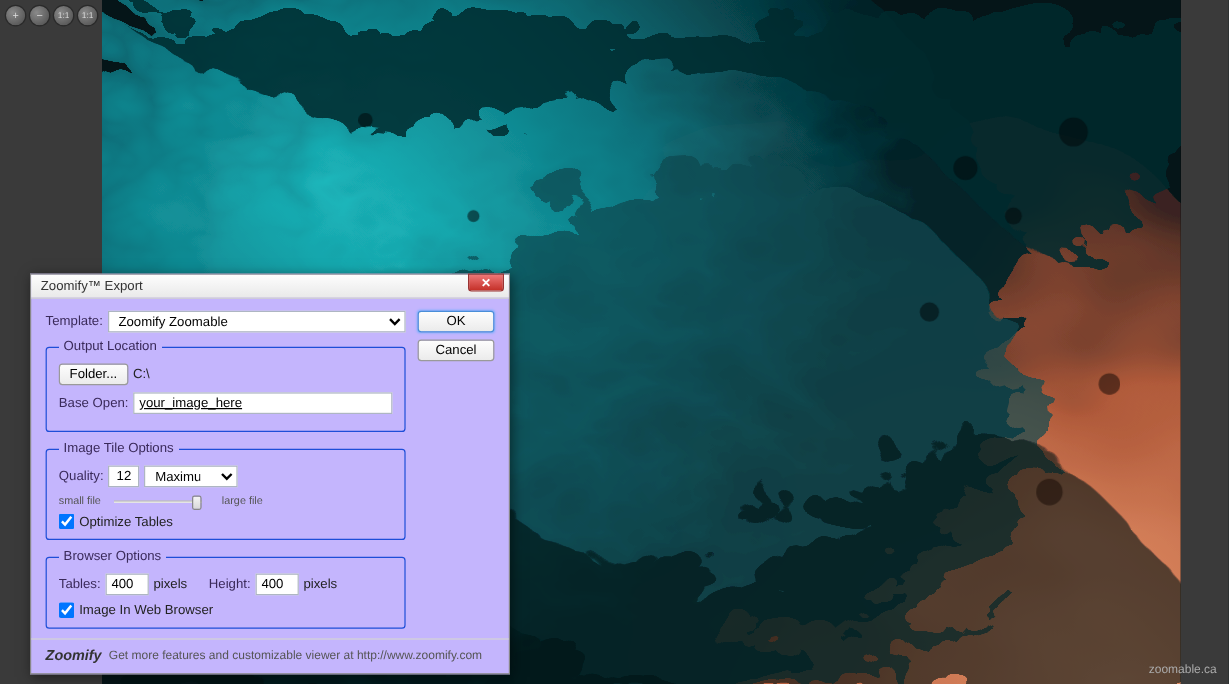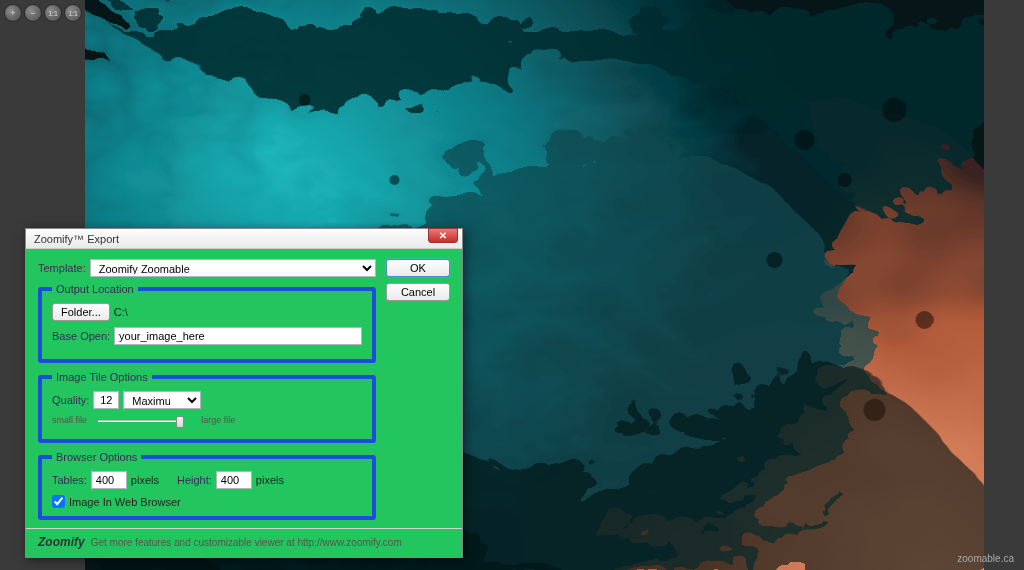--- a/index.html
+++ b/index.html
@@ -6,33 +6,33 @@
 body { background: #3a3a3a; width: 1024px; height: 570px; overflow: hidden; position: relative; }
 
 .canvas-area { position: absolute; left: 85px; top: 0; right: 40px; bottom: 0; background: #000; overflow: hidden; }
 .fluid-art { width: 100%; height: 100%; }
 
 .toolbar { position: absolute; left: 4px; top: 4px; display: flex; gap: 2px; }
 .tool-btn { width: 18px; height: 18px; border-radius: 50%; background: radial-gradient(circle at 35% 35%, #8a8a8a, #4a4a4a); border: 1px solid #2a2a2a; display: flex; align-items: center; justify-content: center; font-size: 9px; color: #ddd; cursor: pointer; }
 
 .watermark { position: absolute; right: 10px; bottom: 6px; font-size: 10px; color: #aaa; }
 
-.dialog { position: absolute; left: 25px; top: 228px; width: 438px; background: #22c55e; border: 1px solid #888; box-shadow: 2px 2px 10px rgba(0,0,0,0.5); font-size: 11px; color: #222; }
+.dialog { position: absolute; left: 25px; top: 228px; width: 400px; background: #c4b5fd; border: 1px solid #888; box-shadow: 2px 2px 10px rgba(0,0,0,0.5); font-size: 11px; color: #222; }
 .titlebar { height: 20px; background: linear-gradient(#fdfdfd, #e9e9e9); border-bottom: 1px solid #d0d0d0; display: flex; align-items: center; padding: 0 4px 0 8px; position: relative; }
 .titlebar-title { font-size: 11px; color: #333; }
 .close-btn { position: absolute; right: 4px; top: -1px; width: 30px; height: 15px; background: linear-gradient(#e77, #c43028); border: 1px solid #933; border-radius: 0 0 3px 3px; display: flex; align-items: center; justify-content: center; color: #fff; font-size: 10px; font-weight: bold; cursor: pointer; }
 
 .dialog-body { padding: 10px 12px 8px 12px; display: flex; gap: 10px; }
 .left-col { flex: 1; }
 .right-col { width: 64px; display: flex; flex-direction: column; gap: 6px; padding-top: 0; }
 
 .row { display: flex; align-items: center; gap: 4px; margin-bottom: 6px; }
 .row label { color: #3a2a5a; }
 
-fieldset { border: 4px solid #1d4ed8; border-radius: 3px; padding: 8px 10px 8px 10px; margin-bottom: 8px; }
+fieldset { border: 1px solid #1d4ed8; border-radius: 3px; padding: 8px 10px 8px 10px; margin-bottom: 8px; }
 legend { font-size: 11px; color: #3a2a5a; padding: 0 4px; }
 
 .btn { background: linear-gradient(#fdfdfd, #ebebeb); border: 1px solid #9a9a9a; border-radius: 3px; padding: 2px 10px; font-size: 11px; cursor: pointer; min-width: 56px; text-align: center; }
 .btn.primary { border-color: #4a8ed8; box-shadow: 0 0 2px #6bafff; }
 .btn.small { min-width: auto; padding: 2px 8px; }
 
 select, input[type=text] { border: 1px solid #aeb6c2; background: #fff; font-size: 11px; padding: 2px 4px; height: 18px; }
 select { padding-right: 14px; }
 .template-select { flex: 1; }
 
@@ -125,41 +125,45 @@
       </div>
 
       <fieldset>
         <legend>Output Location</legend>
         <div class="row">
           <button class="btn small">Folder...</button>
           <span>C:\</span>
         </div>
         <div class="row">
           <label>Base Open:</label>
-          <input type="text" style="flex: 1 1 0%;" value="your_image_here">
+          <input type="text" style="flex: 1 1 0%; text-decoration: underline;" value="your_image_here">
         </div>
       </fieldset>
 
       <fieldset>
         <legend>Image Tile Options</legend>
         <div class="row">
           <label>Quality:</label>
           <input type="text" style="width: 26px; text-align: center;" value="12">
           <select style="width:78px">
             <option>Maximum</option>
           </select>
         </div>
         <div class="slider-wrap">
           <span class="slider-label-left">small file</span>
           <div class="slider">
             <div class="slider-track"></div>
               <div class="slider-thumb"></div>
           </div>
           <span class="slider-label-right">large file</span>
           <div style="flex:1.4"></div>
+        </div>
+        <div class="check-row">
+          <input type="checkbox" checked="" style="">
+          <label>Optimize Tables</label>
         </div>
       </fieldset>
 
       <fieldset style="margin-bottom:0">
         <legend>Browser Options</legend>
         <div class="row">
           <label>Tables:</label>
           <input type="text" style="width: 36px;" value="400">
           <span>pixels</span>
           <span style="width:10px"></span>

